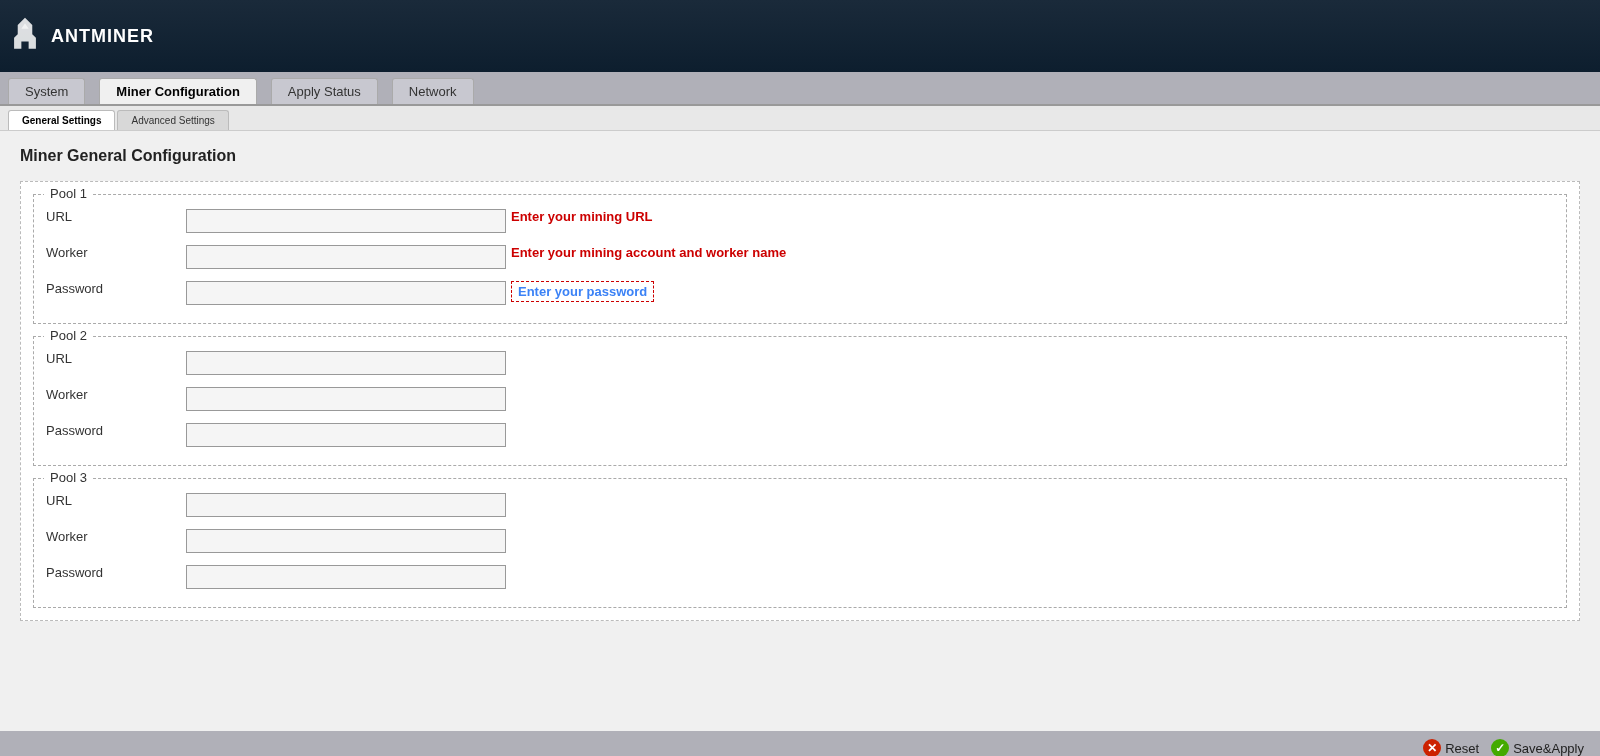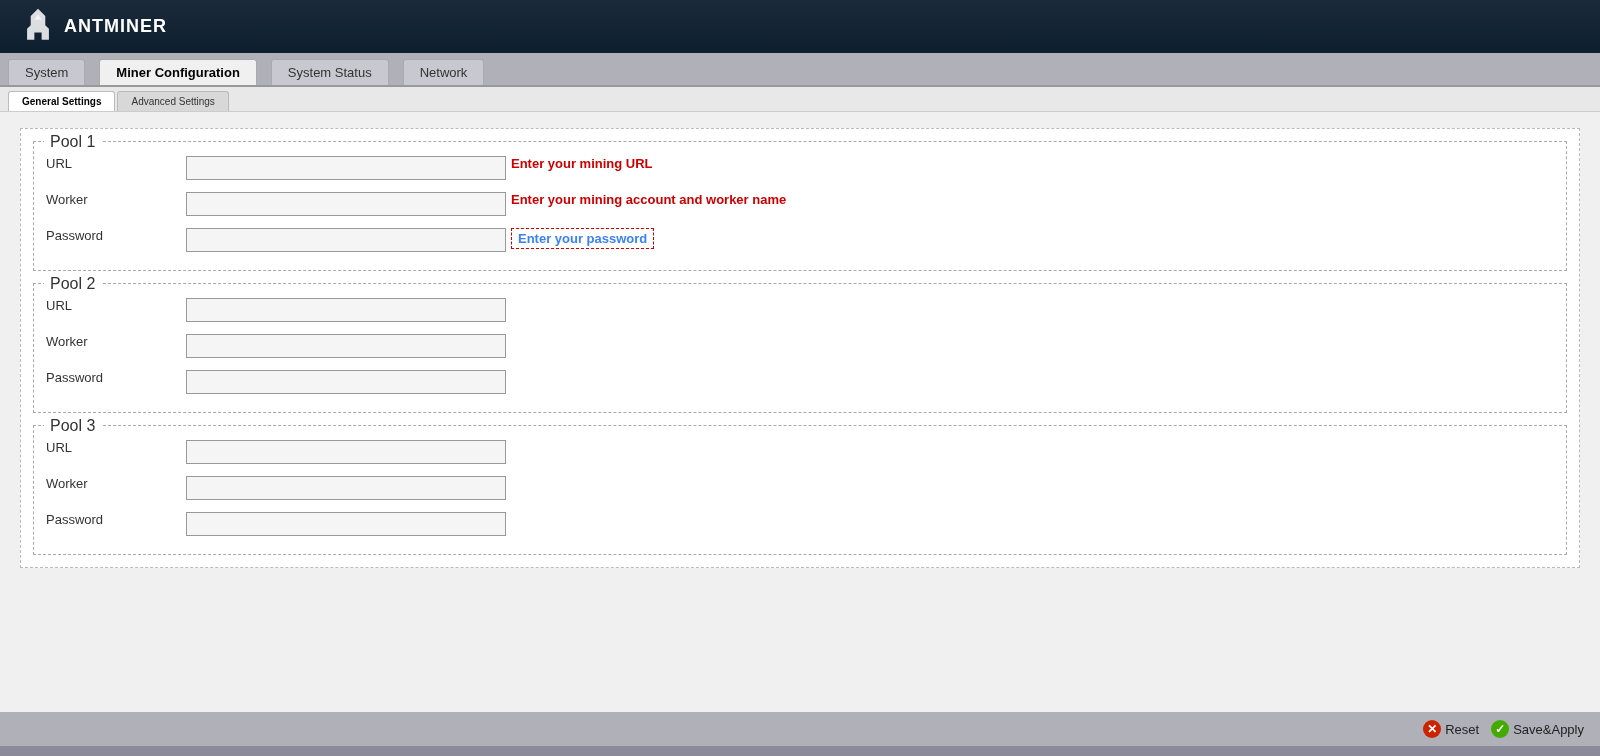--- a/index.html
+++ b/index.html
@@ -1,24 +1,24 @@
 <!DOCTYPE html>
 <html><head>
   <meta charset="utf-8">
   <style>
     * { box-sizing: border-box; margin: 0; padding: 0; }
     body { font-family: Arial, Helvetica, sans-serif; font-size: 13px; background: #8a8a9a; min-height: 756px; }
 
     
     .header {
       background: linear-gradient(180deg, #1a2a3a 0%, #0d1e2e 100%);
-      height: 53px;
-      display: flex;
-      align-items: center;
-      padding: 0 20px;
+      height: 72px;
+      display: flex;
+      align-items: center;
+      padding: 0 7px;
     }
     .logo {
       display: flex;
       align-items: center;
       color: white;
       font-size: 18px;
       font-weight: bold;
       letter-spacing: 1px;
     }
     .logo-icon {
@@ -101,21 +101,21 @@
       border: 1px dashed #aaa;
       margin-bottom: 12px;
       padding: 8px 12px 12px 12px;
       position: relative;
       background: white;
     }
     .pool-group:last-child {
       margin-bottom: 0;
     }
     .pool-legend {
-      font-size: 16px;
+      font-size: 13px;
       font-weight: normal;
       color: #333;
       padding: 0 6px;
       background: white;
       position: absolute;
       top: -9px;
       left: 10px;
     }
 
     
@@ -201,30 +201,31 @@
       <path d="M14 14 L18 8 L22 14 Z" fill="white" opacity="0.6"></path>
     </svg>
     <span>ANT</span>
       <strong>MINER</strong>
   </div>
 </div>
 
 <div class="nav-bar">
   <div class="nav-tab">System</div>
   <div class="nav-tab active">Miner Configuration</div>
-  <div class="nav-tab">System Status</div>
+  <div class="nav-tab">Apply Status</div>
   <div class="nav-tab">Network</div>
 </div>
 
 <div class="sub-nav-bar">
   <div class="sub-tab active">General Settings</div>
   <div class="sub-tab">Advanced Settings</div>
 </div>
 
 <div class="main-content">
+  <div class="page-title">Miner General Configuration</div>
 
   <div class="pools-container">
 
     <div class="pool-group">
       <span class="pool-legend">Pool 1</span>
 
       <div class="field-row">
         <span class="field-label">URL</span>
         <input class="field-input" type="text" value="" style="">
         <span class="field-hint hint-red">Enter your mining URL</span>

